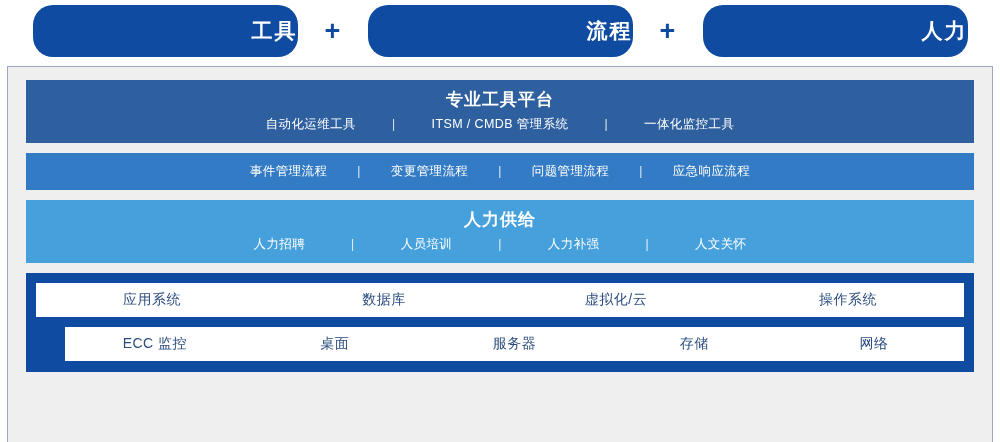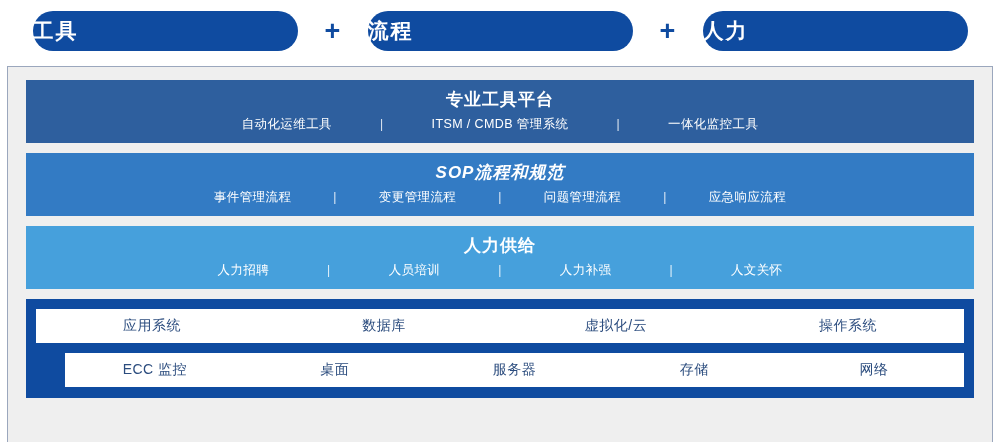--- a/index.html
+++ b/index.html
@@ -19,27 +19,27 @@
     display: flex;
     align-items: center;
     justify-content: center;
     height: 62px;
     box-sizing: border-box;
     padding: 0 30px;
     gap: 0;
   }
   .pill {
     flex: 0 0 265px;
-    height: 40px;
+    height: 52px;
     border-radius: 20px;
     background: #0F4BA0;
     color: #ffffff;
     display: flex;
     align-items: center;
-    justify-content: flex-start;
+    justify-content: flex-end;
     font-size: 21px;
     font-weight: bold;
     letter-spacing: 2px;
   }
   .plus-sign {
     flex: 0 0 70px;
     text-align: center;
     color: #0F4BA0;
     font-size: 27px;
     font-weight: bold;
@@ -78,21 +78,20 @@
   }
   .band-title.italic { font-style: italic; }
 
   .band-items {
     display: flex;
     align-items: center;
     justify-content: center;
     font-size: 12.5px;
     line-height: 22px;
     letter-spacing: 0.4px;
-    gap: 12px;
   }
   .band-item { white-space: nowrap; }
   .band-sep {
     opacity: 0.85;
     font-size: 12px;
   }
   
   .band-tools .band-items .band-item { margin: 0 26px; }
   .band-tools .band-items .band-sep  { margin: 0 10px; }
   .band-process .band-items .band-item { margin: 0 22px; }
@@ -147,21 +146,20 @@
     <div class="band-items">
       <span class="band-item">自动化运维工具</span>
       <span class="band-sep">|</span>
       <span class="band-item">ITSM / CMDB 管理系统</span>
       <span class="band-sep">|</span>
       <span class="band-item">一体化监控工具</span>
     </div>
   </div>
 
   <div class="band band-process">
-    <div class="band-title italic">SOP流程和规范</div>
     <div class="band-items">
       <span class="band-item">事件管理流程</span>
       <span class="band-sep">|</span>
       <span class="band-item">变更管理流程</span>
       <span class="band-sep">|</span>
       <span class="band-item">问题管理流程</span>
       <span class="band-sep">|</span>
       <span class="band-item">应急响应流程</span>
     </div>
   </div>

